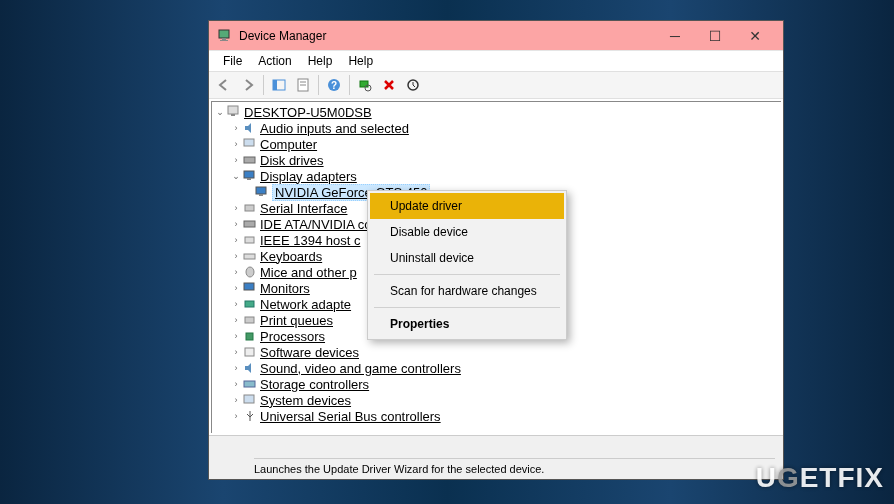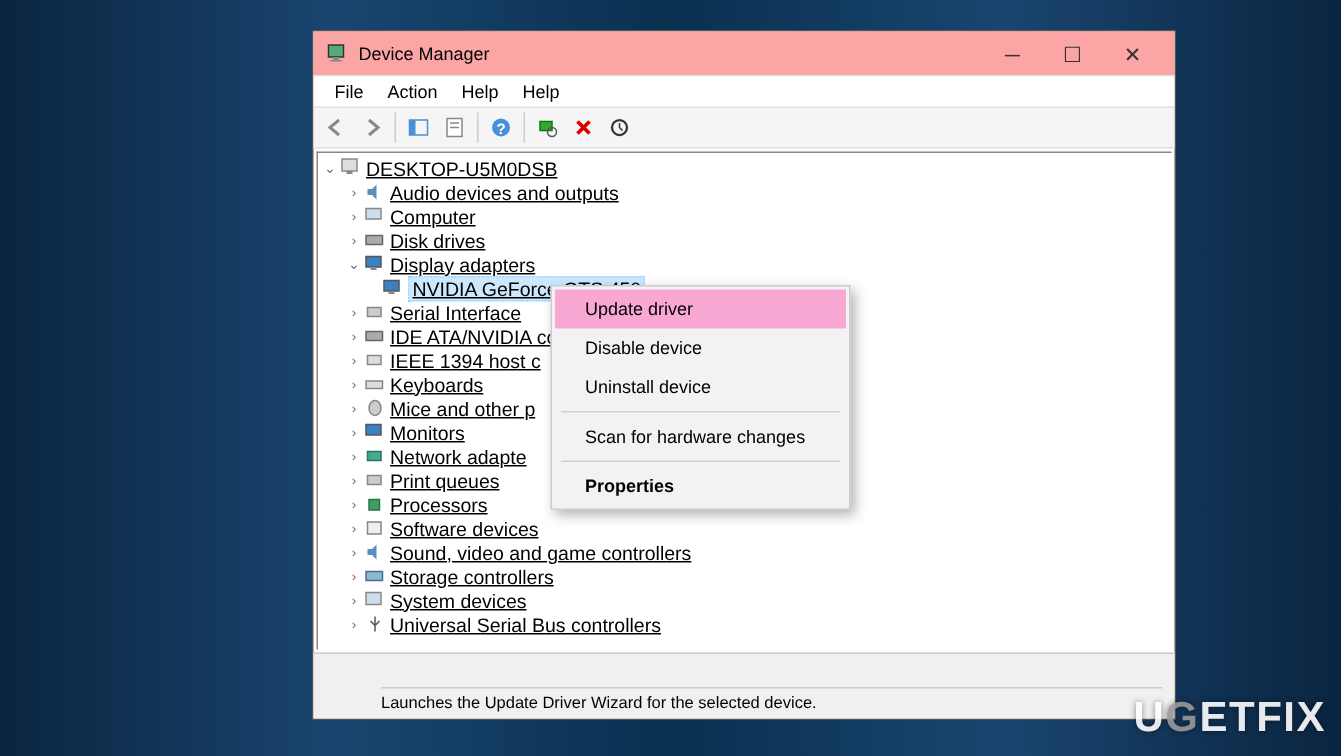--- a/index.html
+++ b/index.html
@@ -130,21 +130,21 @@
       background: #f2f2f2;
       border: 1px solid #ccc;
       box-shadow: 3px 3px 8px rgba(0,0,0,0.3);
       padding: 2px;
     }
     .ctx-item {
       padding: 6px 20px;
       font-size: 12px;
       cursor: pointer;
     }
-    .ctx-item.highlighted { background: #f9a8d4; }
+    .ctx-item.highlighted { background: #eab308; }
     .ctx-sep { height: 1px; background: #d0d0d0; margin: 3px 4px; }
     .ctx-item.bold { font-weight: bold; }
     .statusbar {
       height: 44px;
       border-top: 1px solid #ccc;
       padding: 4px 8px;
       font-size: 11px;
       background: #f0f0f0;
       display: flex;
       align-items: flex-end;
@@ -259,21 +259,21 @@
           </svg>
       </span>
       <span class="node-label">DESKTOP-U5M0DSB</span>
     </div>
 
     <div class="tree-node" style="padding-left:18px">
       <span class="expander">›</span>
       <span class="node-icon"><svg width="16" height="14" viewBox="0 0 16 14">
             <path d="M3 5 L6 5 L9 2 L9 12 L6 9 L3 9 Z" fill="#5a8fbf"></path>
           </svg></span>
-      <span class="node-label">Audio devices and outputs</span>
+      <span class="node-label">Audio inputs and selected</span>
     </div>
     <div class="tree-node" style="padding-left:18px">
       <span class="expander">›</span>
       <span class="node-icon"><svg width="16" height="14" viewBox="0 0 16 14">
             <rect x="2" y="2" width="10" height="7" fill="#cde" stroke="#888"></rect>
           </svg></span>
       <span class="node-label">Computer</span>
     </div>
     <div class="tree-node" style="padding-left:18px">
       <span class="expander">›</span>

